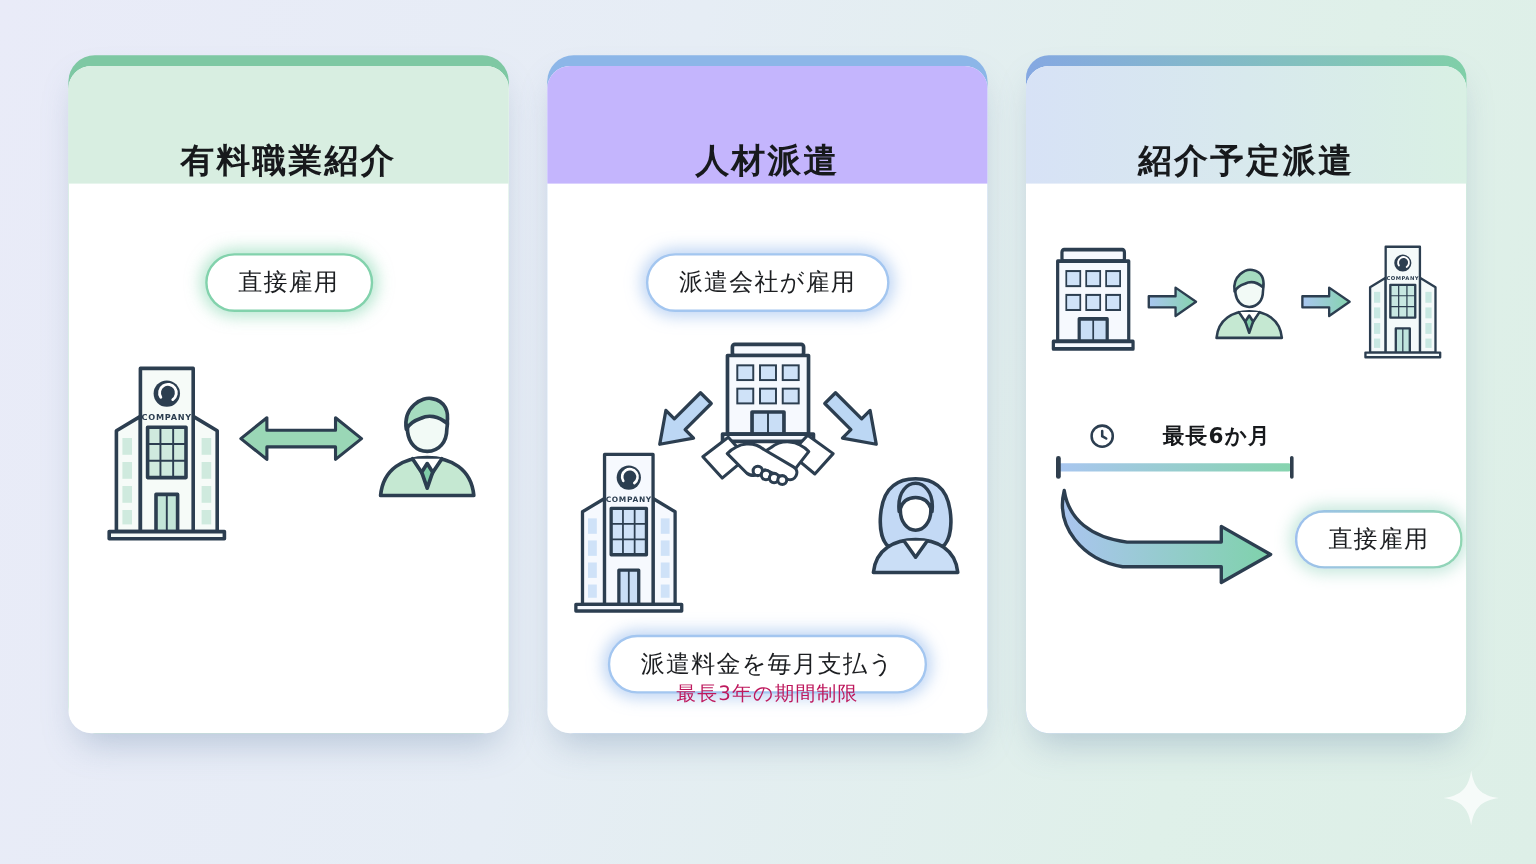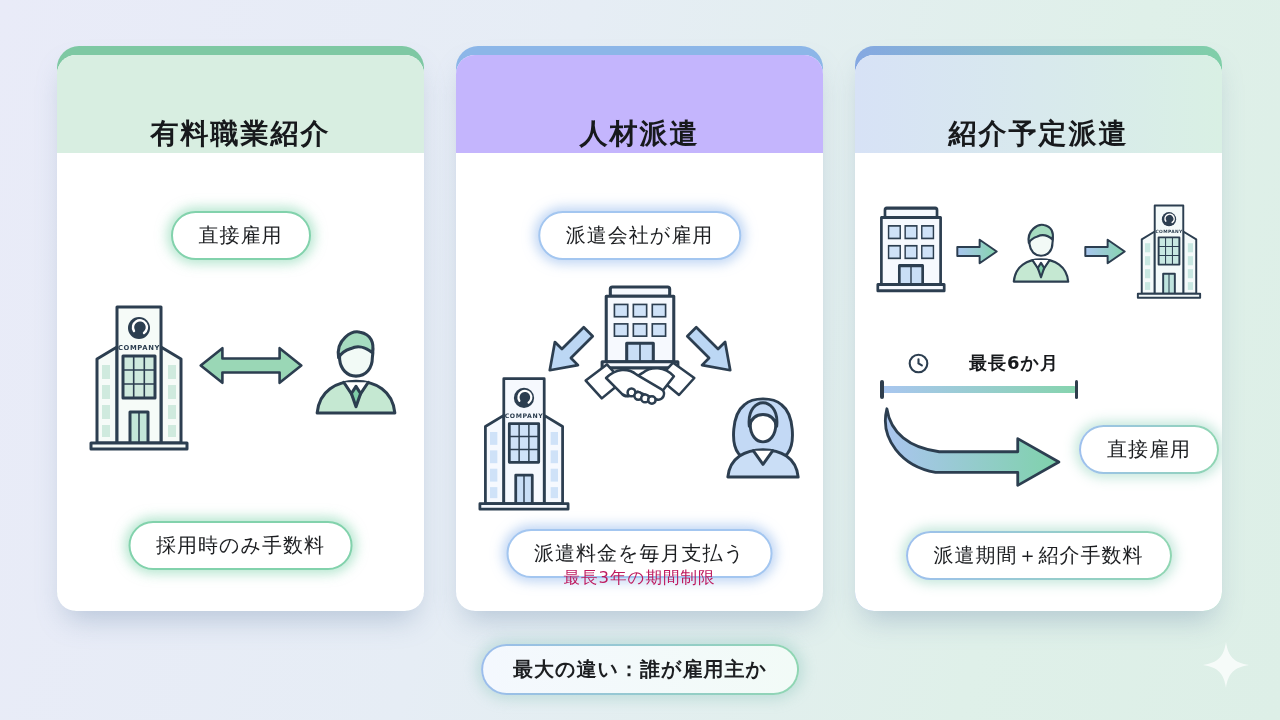--- a/index.html
+++ b/index.html
@@ -211,21 +211,20 @@
           <span class="icon-abs" style="left:142px; top:188px">
             <svg width="104" height="49" viewBox="0 0 120 56">
                 <use href="#sym-dblarrow"></use>
               </svg>
           </span>
           <span class="icon-abs" style="left:252px; top:172px">
             <svg class="pm" width="94" height="90" viewBox="0 0 92 88">
                 <use href="#sym-person-m"></use>
               </svg>
           </span>
-          <div class="badge green center" style="top:368px">採用時のみ手数料</div>
         </div>
       </div>
     </section>
 
     <section class="card c2">
       <div class="card-inner">
         <header class="card-header">
           <h2 class="card-title">人材派遣</h2>
         </header>
         <div class="card-body">
@@ -307,26 +306,24 @@
             </span>
             <span class="clock-label">最長6か月</span>
           </div>
           <div class="timeline-bar"></div>
           <span class="icon-abs" style="left:22px; top:252px">
             <svg width="188" height="86" viewBox="0 0 200 92">
                 <use href="#sym-swoosh"></use>
               </svg>
           </span>
           <div class="badge grad" style="left:224px; top:272px">直接雇用</div>
-          <div class="badge grad center" style="top:378px">派遣期間＋紹介手数料</div>
         </div>
       </div>
     </section>
   </div>
 
-  <div class="footer-pill">最大の違い：誰が雇用主か</div>
 
   <span class="sparkle" style="line-height:0">
     <svg width="46" height="46" viewBox="0 0 44 44">
         <use href="#sym-sparkle"></use>
       </svg>
   </span>
 </div>
 
 </body></html>

